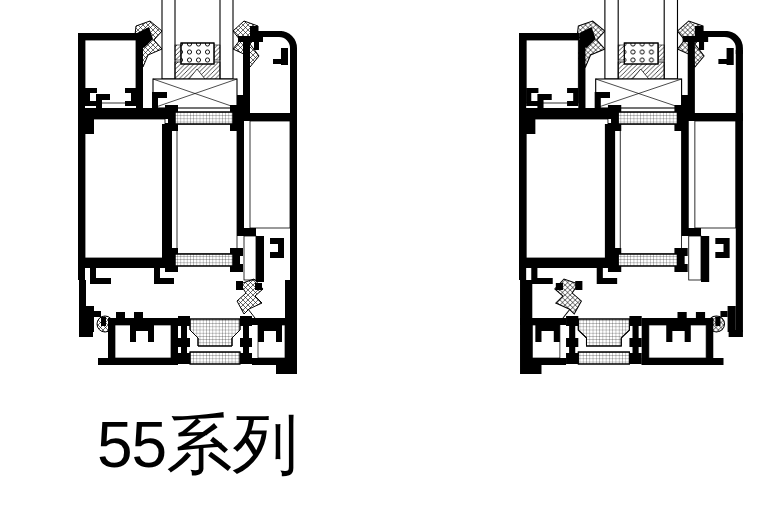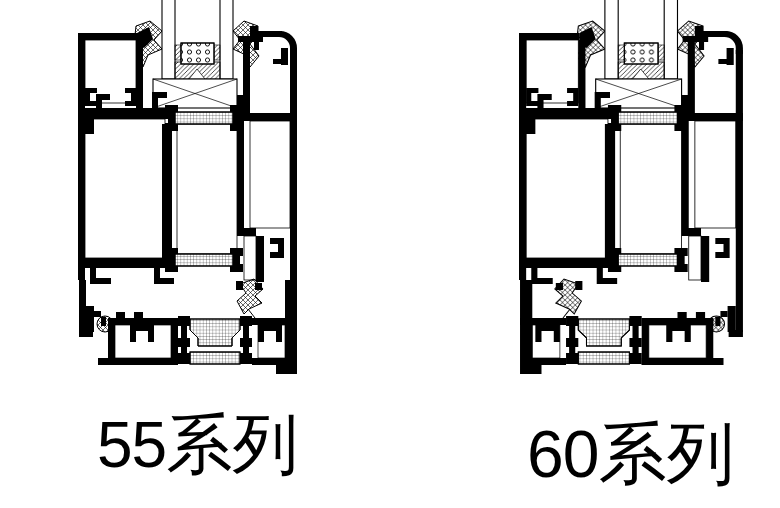--- a/index.html
+++ b/index.html
@@ -187,17 +187,14 @@
   </svg>
 
   <svg id="fig60" class="figure-svg" width="227" height="385" viewBox="0 0 222 385" preserveAspectRatio="none">
     <use href="#xsec-top"></use>
     <use href="#xsec-bottom" transform="translate(220,0) scale(-1,1)"></use>
   </svg>
 
   <div id="label55" class="series-label">
     <span class="num">55</span><span class="cjk">系列</span>
   </div>
-  <div id="label60" class="series-label">
-    <span class="num">60</span><span class="cjk">系列</span>
-  </div>
 
 </div>
 
 </body></html>

